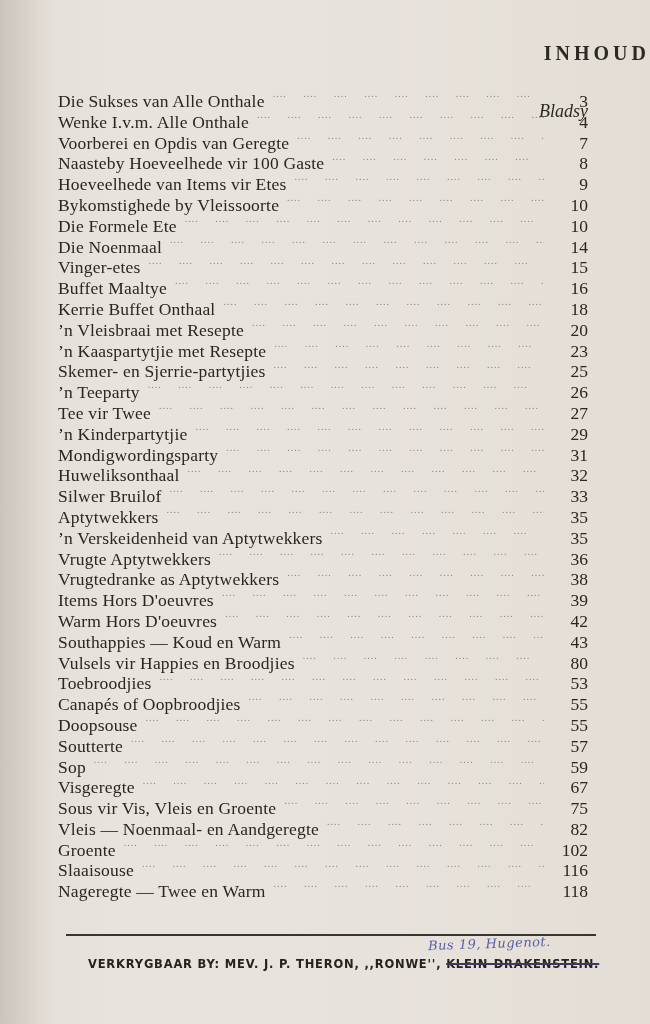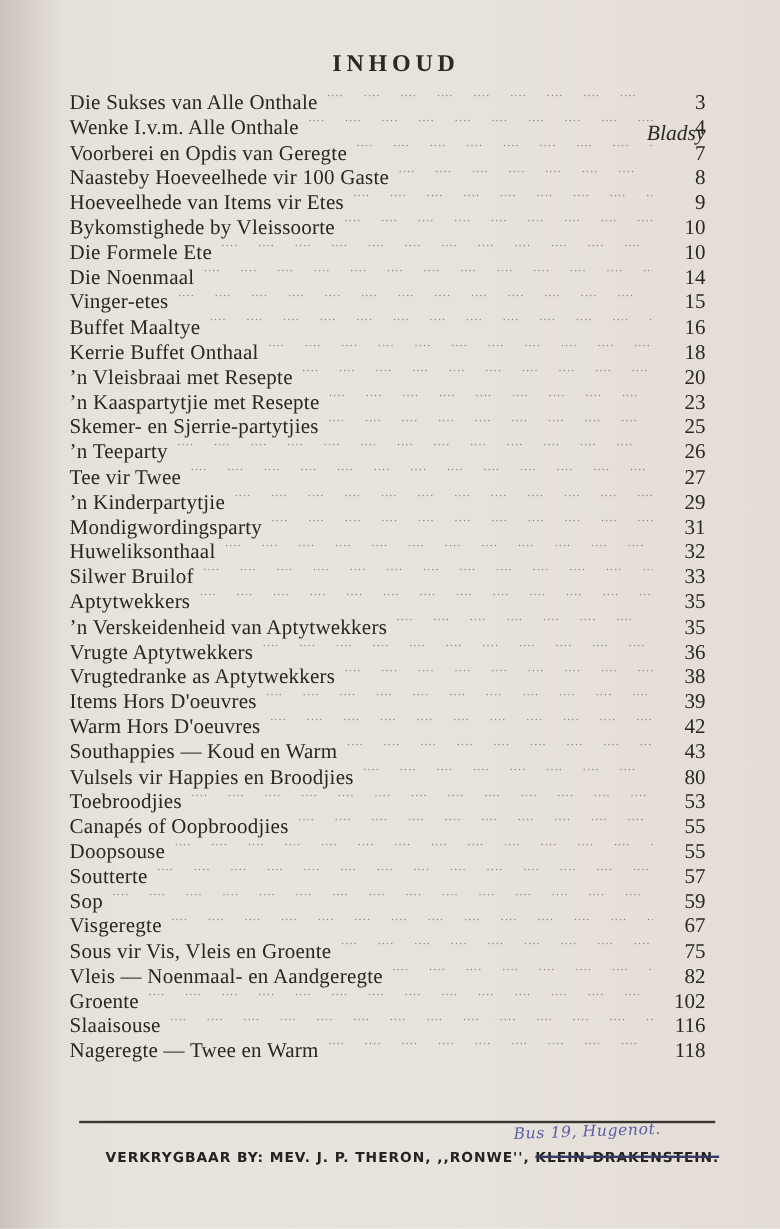--- a/index.html
+++ b/index.html
@@ -20,40 +20,40 @@
       left: 0; top: 0; bottom: 0;
       width: 55px;
       background: linear-gradient(90deg, rgba(160,150,140,0.25), rgba(160,150,140,0));
       pointer-events: none;
     }
     .title {
       position: absolute;
       top: 42px;
       left: 0;
       width: 650px;
-      text-align: center;
+      text-align: right;
       font-size: 20px;
       letter-spacing: 4px;
       font-weight: bold;
       color: #2c2824;
       padding-left: 10px;
       box-sizing: border-box;
     }
     .bladsy {
       position: absolute;
       top: 64px;
       right: 62px;
       font-style: italic;
       font-size: 18px;
       color: #2c2824;
       margin-top: 37px;
     }
     .toc {
       position: absolute;
-      top: 71px;
+      top: 87px;
       left: 58px;
       width: 530px;
       margin: 0;
       padding: 0;
       list-style: none;
     }
     .toc-row {
       display: flex;
       align-items: baseline;
       height: 20.8px;

